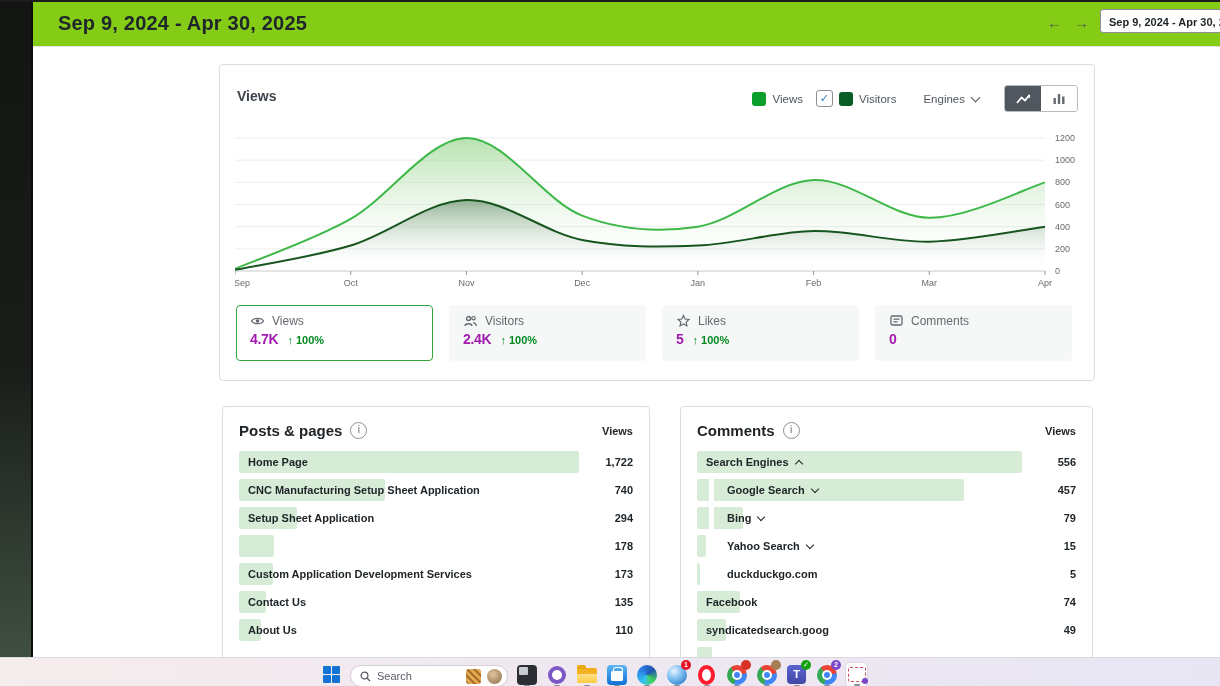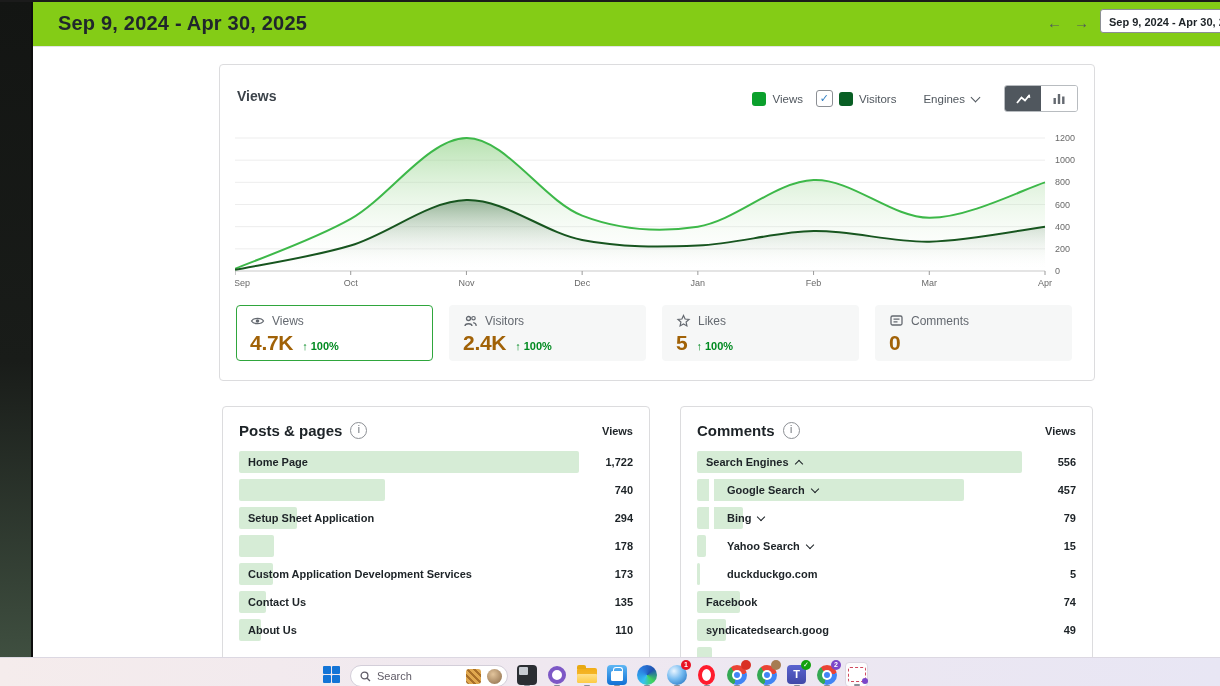--- a/index.html
+++ b/index.html
@@ -37,21 +37,21 @@
   .tg-btn.active{background:#50575e}
   .plot-wrap{position:absolute;left:15px;top:66px;width:852px;height:160px}
 
   
   .cards{position:absolute;left:16px;top:240px;display:flex;gap:16px}
   .card{width:197px;height:56px;border-radius:4px;background:#f6f7f7;border:1.5px solid transparent;
         box-sizing:border-box;padding:8px 13px;cursor:pointer}
   .card.active{background:#fff;border-color:#2fa63d}
   .card-top{display:flex;align-items:center;gap:7px;font-size:12px;color:#646970}
   .card-val{display:flex;align-items:baseline;gap:9px;margin-top:3px}
-  .card-num{font-size:21px;font-weight:700;color:#a16207;letter-spacing:-.3px}
+  .card-num{font-size:14px;font-weight:700;color:#a21caf;letter-spacing:-.3px}
   .trend{font-size:11px;font-weight:700;color:#008a20}
 
   
   #posts-panel{left:189px;top:404px;width:428px;height:268px}
   #referrers-panel{left:647px;top:404px;width:413px;height:268px}
   .lp-hdr{display:flex;align-items:center;padding:15px 16px 10px 16px}
   .lp-title{font-size:15px;font-weight:700;color:#1d2327}
   .info-i{width:15px;height:15px;border:1px solid #8c8f94;border-radius:50%;color:#646970;font-size:10px;
           line-height:14px;text-align:center;margin-left:8px;font-style:normal;display:inline-block}
   .lp-col{margin-left:auto;font-size:11px;font-weight:700;color:#1d2327}
@@ -274,20 +274,21 @@
         <div class="row">
           <div class="barzone">
             <div class="bar" style="width:100%"></div>
             <span class="row-label l0">Home Page</span>
           </div>
           <span class="row-val">1,722</span>
         </div>
         <div class="row">
           <div class="barzone">
             <div class="bar" style="width:42.973286875725904%"></div>
+            <span class="row-label l0">CNC Manufacturing Setup Sheet Application</span>
           </div>
           <span class="row-val">740</span>
         </div>
         <div class="row">
           <div class="barzone">
             <div class="bar" style="width:17.073170731707318%"></div>
             <span class="row-label l0">Setup Sheet Application</span>
           </div>
           <span class="row-val">294</span>
         </div>

